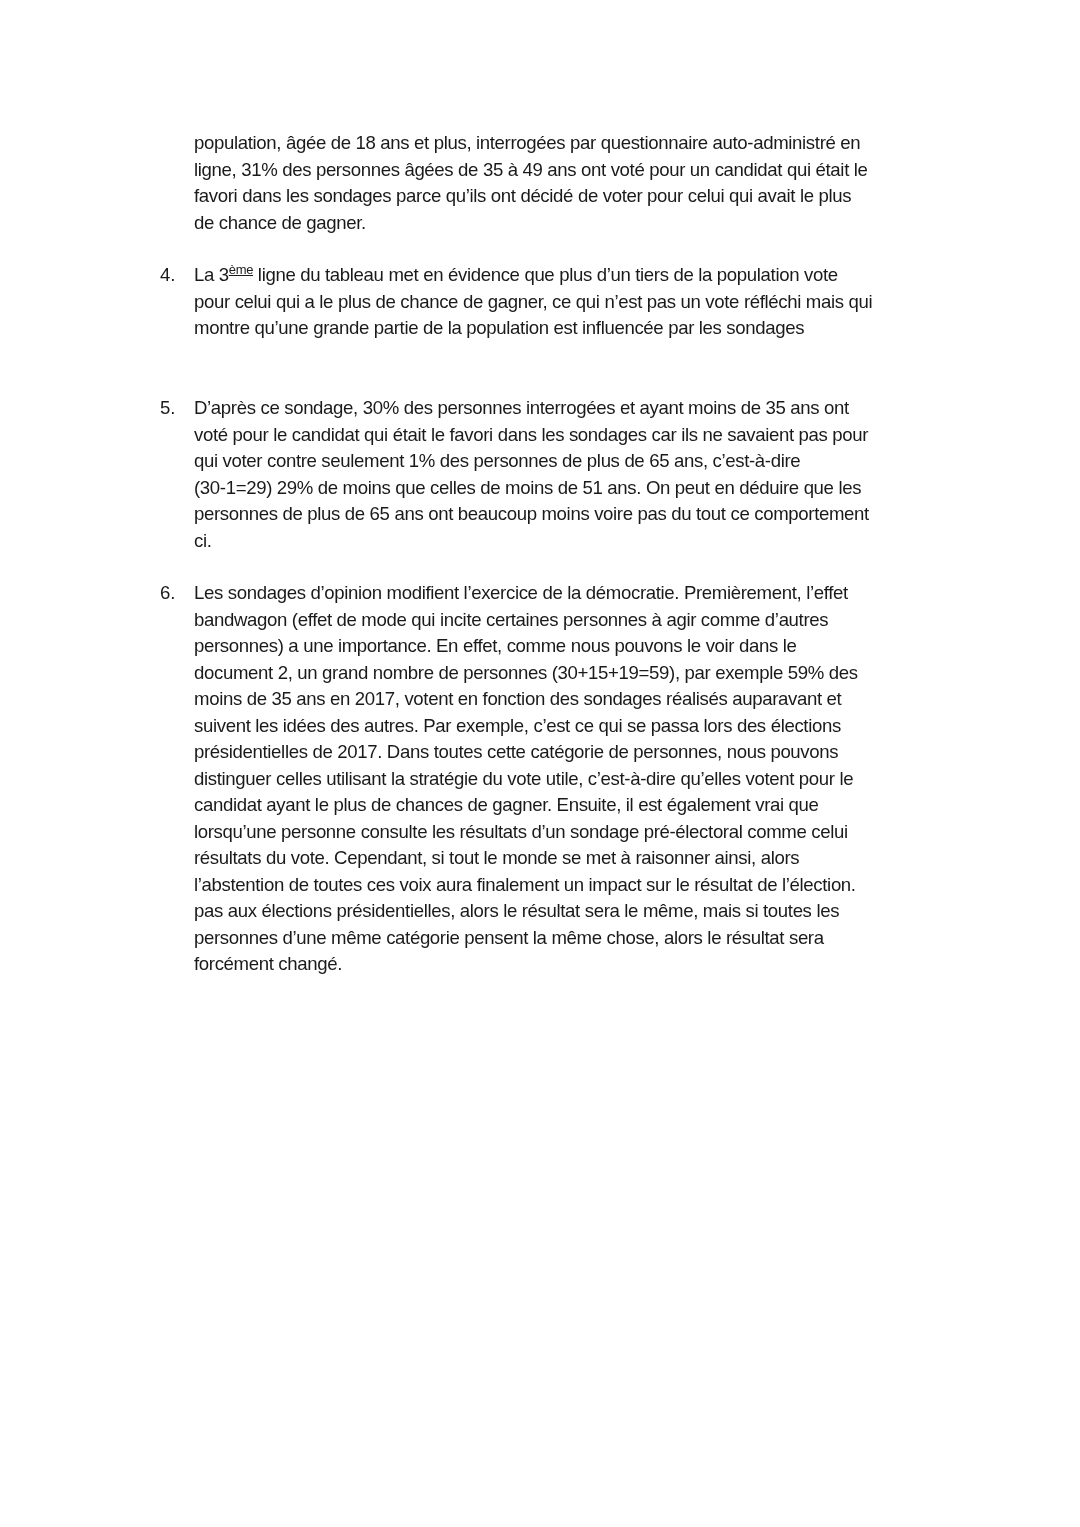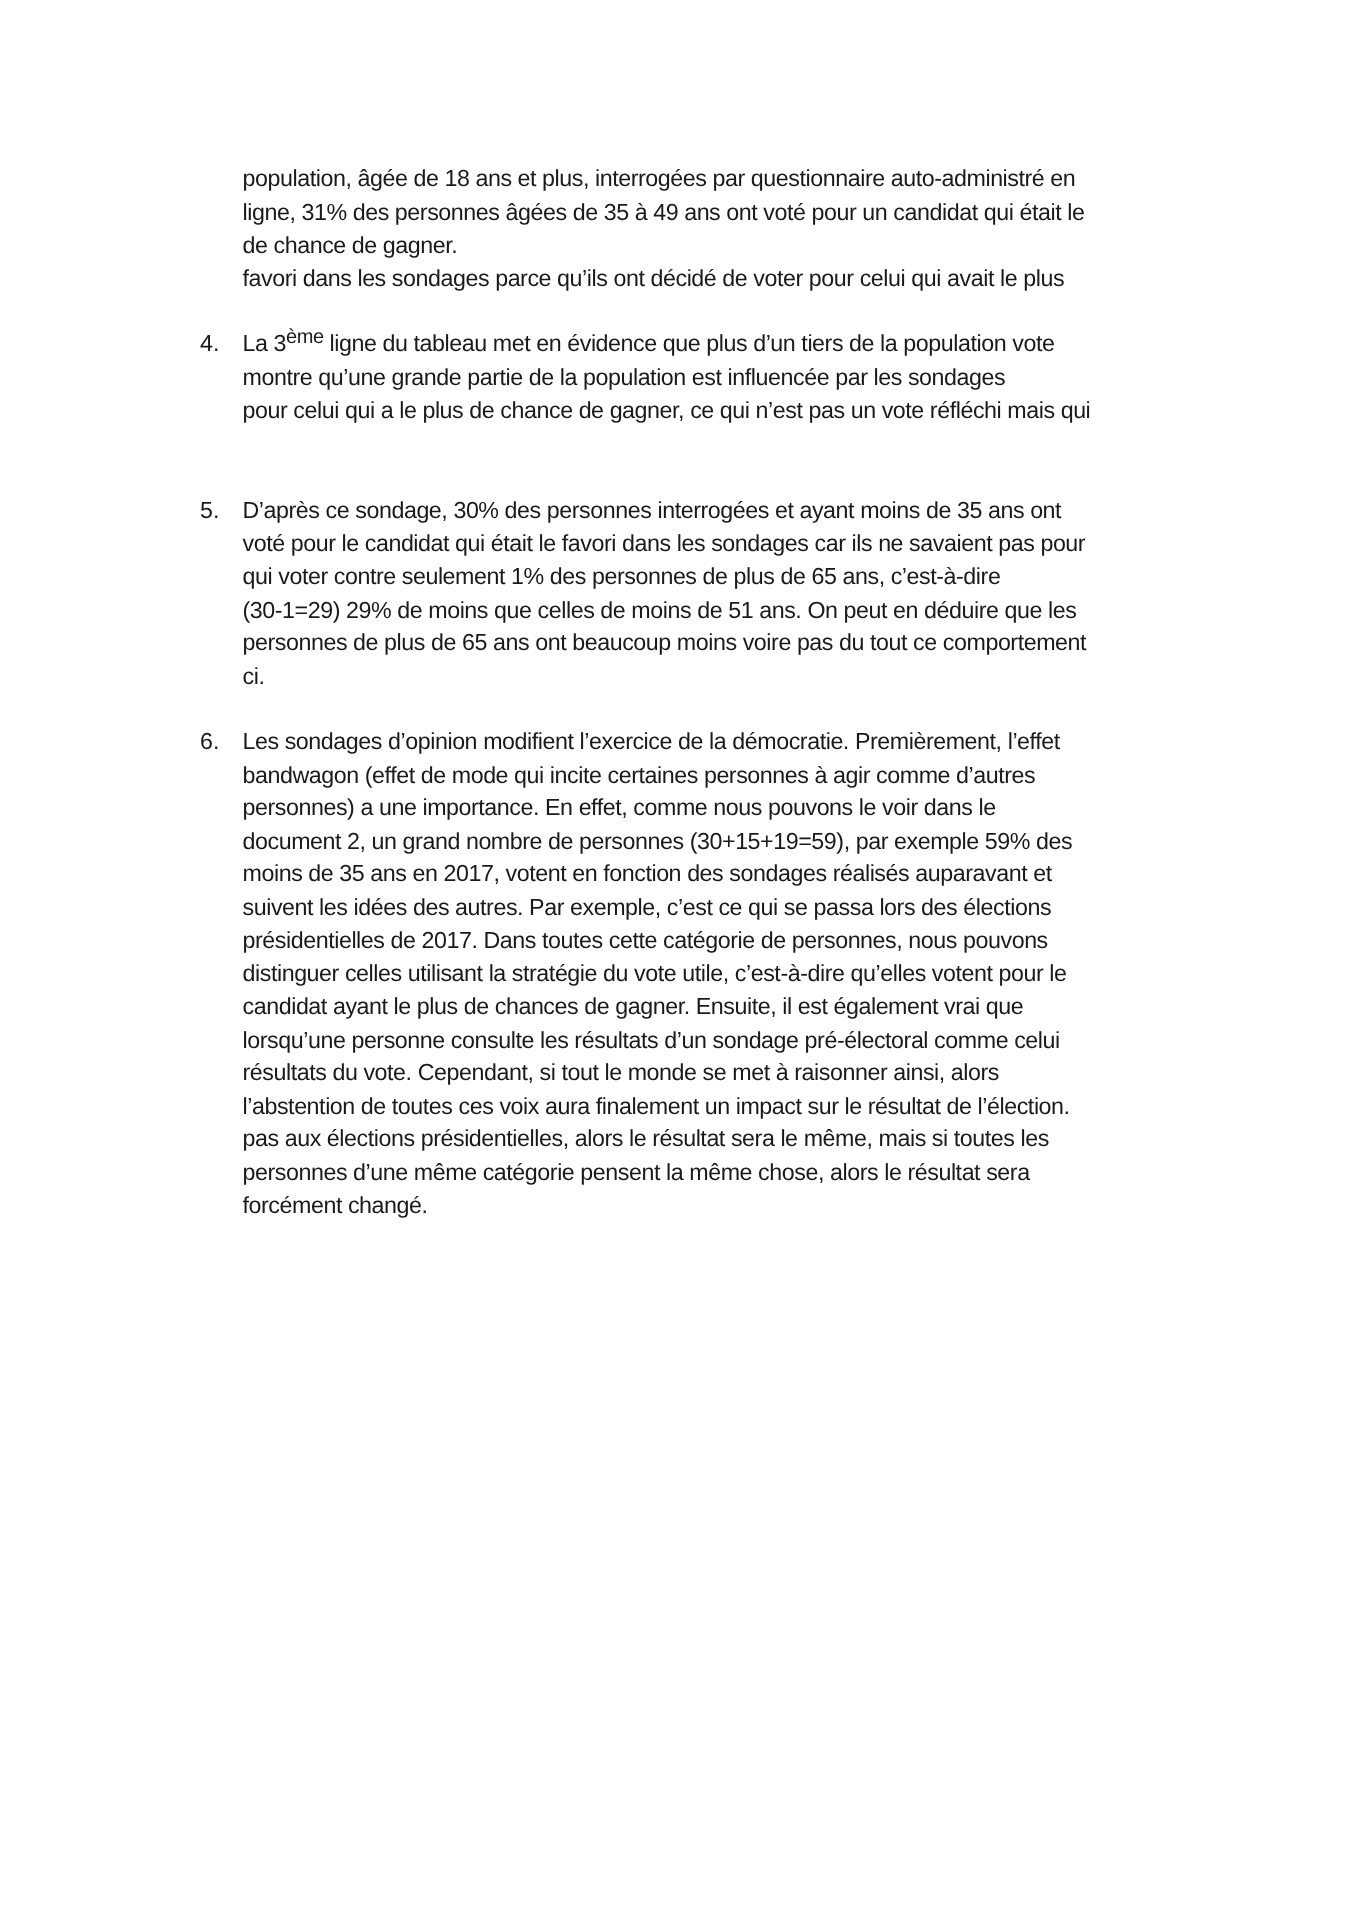--- a/index.html
+++ b/index.html
@@ -43,47 +43,48 @@
       width: 770px;
     }
     .line {
       display: block;
       white-space: nowrap;
       font-size: 18.6px;
       line-height: 26.5px;
       letter-spacing: -0.35px;
     }
     sup {
-      font-size: 16px;
+      font-size: 13px;
       line-height: 0;
       vertical-align: 0;
       position: relative;
       top: -7px;
+      text-decoration: underline;
     }
   </style>
 </head>
 <body>
 
 <div class="page">
 
   <div class="block" style="top:130px;">
     <div class="body-lines">
       <span class="line">population, âgée de 18 ans et plus, interrogées par questionnaire auto-administré en</span>
       <span class="line">ligne, 31% des personnes âgées de 35 à 49 ans ont voté pour un candidat qui était le</span>
+      <span class="line">favori dans les sondages parce qu’ils ont décidé de voter pour celui qui avait le plus</span>
       <span class="line">de chance de gagner.</span>
-      <span class="line">favori dans les sondages parce qu’ils ont décidé de voter pour celui qui avait le plus</span>
     </div>
   </div>
 
   <div class="block" style="top:262px;">
     <span class="num">4.</span>
     <div class="body-lines">
       <span class="line"><span>La 3</span><sup>ème</sup><span> ligne du tableau met en évidence que plus d’un tiers de la population vote</span></span>
+      <span class="line">pour celui qui a le plus de chance de gagner, ce qui n’est pas un vote réfléchi mais qui</span>
       <span class="line">montre qu’une grande partie de la population est influencée par les sondages</span>
-      <span class="line">pour celui qui a le plus de chance de gagner, ce qui n’est pas un vote réfléchi mais qui</span>
     </div>
   </div>
 
   <div class="block" style="top:395px;">
     <span class="num">5.</span>
     <div class="body-lines">
       <span class="line">D’après ce sondage, 30% des personnes interrogées et ayant moins de 35 ans ont</span>
       <span class="line">voté pour le candidat qui était le favori dans les sondages car ils ne savaient pas pour</span>
       <span class="line">qui voter contre seulement 1% des personnes de plus de 65 ans, c’est-à-dire</span>
       <span class="line">(30-1=29) 29% de moins que celles de moins de 51 ans. On peut en déduire que les</span>

